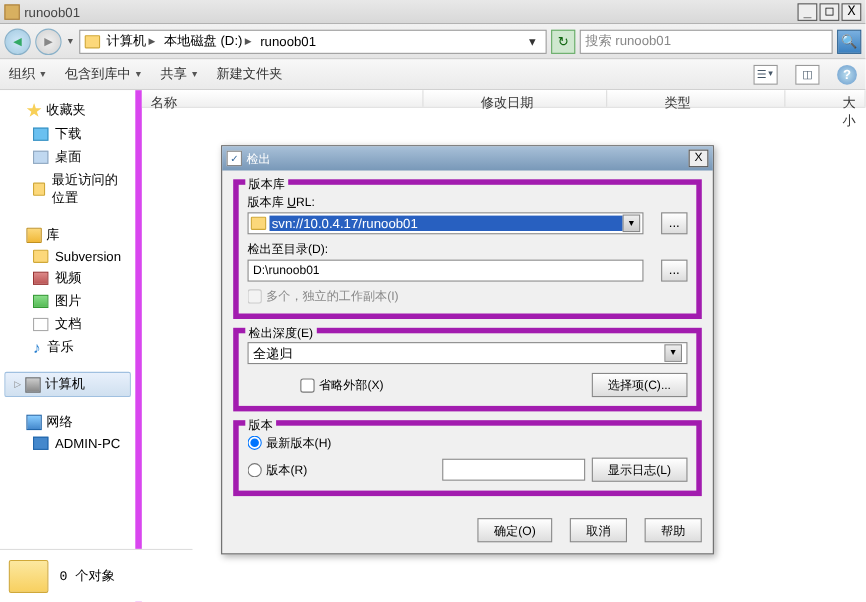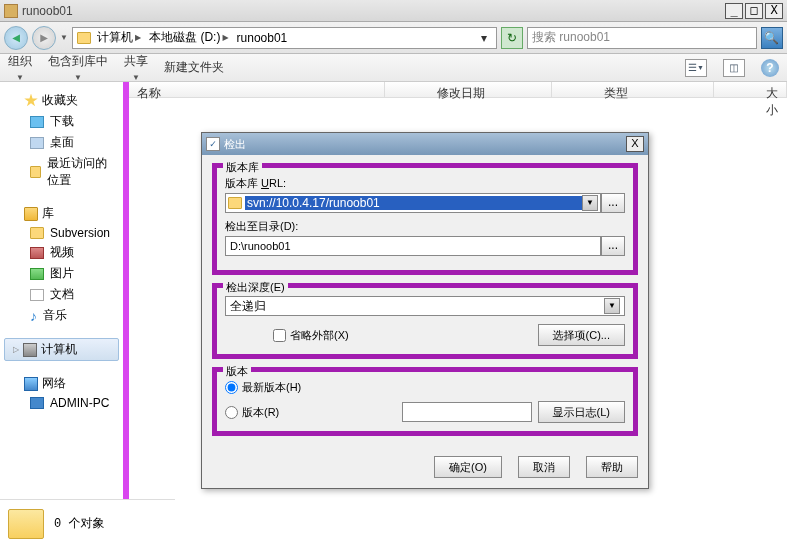--- a/index.html
+++ b/index.html
@@ -19,21 +19,21 @@
 .addressbar .folder-icon { width: 14px; height: 12px; background: #fcd87a; border: 1px solid #d0a838; border-radius: 1px; }
 .addressbar .crumb { display: flex; align-items: center; gap: 2px; padding: 0 2px; }
 .addressbar .sep { color: #555; font-size: 8px; }
 .addr-drop { width: 16px; text-align:center; color:#333; cursor:pointer;}
 .refreshbox { width: 22px; height: 22px; border: 1px solid #6a6; background: #cfe8cf; display:flex;align-items:center;justify-content:center;color:#161;}
 .searchbar { width: 230px; height: 22px; border: 1px solid #999; background: #fff; display: flex; align-items: center; padding: 0 4px; color: #888; }
 .searchbtn { width: 22px; height: 22px; background: linear-gradient(#7ab0e0,#3a80c0); border: 1px solid #2a6090; display:flex;align-items:center;justify-content:center;color:#fff;}
 
 
 .toolbar { height: 28px; background: linear-gradient(#f8f8f8,#eaeaea); border-bottom: 1px solid #ccc; display: flex; align-items: center; padding: 0 8px; gap: 16px; }
-.toolbar .tb-item { display: flex; align-items: center; gap: 3px; cursor: pointer; color: #333; flex-direction: column; }
+.toolbar .tb-item { display: flex; align-items: center; gap: 3px; cursor: pointer; color: #333; }
 .toolbar .tb-drop { font-size: 8px; color: #555; }
 .toolbar .spacer { flex: 1; }
 .toolbar .view-icon { width: 22px; height: 18px; border: 1px solid #999; background: #fff; display:flex;align-items:center;justify-content:center;font-size:10px;color:#456;}
 .toolbar .help-icon { width: 18px; height: 18px; border-radius: 50%; background: radial-gradient(#bde,#69c); color:#fff; text-align:center; line-height:18px; font-weight:bold;}
 
 
 .main { display: flex; height: calc(547px - 22px - 32px - 28px); }
 .sidebar { width: 175px; background: #fff; border-right: 6px solid #d946ef; padding: 8px 4px; overflow:hidden;}
 .sb-group { margin-bottom: 12px; }
 .sb-head { display: flex; align-items: center; gap: 4px; padding: 2px 8px; }
@@ -70,21 +70,21 @@
 .dlg-title { height: 22px; background: linear-gradient(#a8c0d8,#7898b8); display: flex; align-items: center; padding: 0 4px; color: #fff; font-size: 11px; }
 .dlg-title .dicon { width: 14px; height: 14px; background: #fff; border: 1px solid #888; margin-right: 4px; display:flex;align-items:center;justify-content:center;font-size:9px;color:#369;}
 .dlg-title .spacer { flex: 1; }
 .dlg-title .dlg-close { width: 18px; height: 16px; background: #eee; border: 1px solid #555; color: #000; text-align: center; line-height: 13px; cursor: pointer; }
 .dlg-body { padding: 8px 10px; }
 .fieldset { border: 5px solid #a21caf; margin-bottom: 8px; padding: 8px; position: relative; }
 .fieldset .legend { position: absolute; top: -8px; left: 6px; background: #f0f0f0; padding: 0 3px; font-size: 11px; }
 .fld-row { margin-bottom: 6px; }
 .fld-label { font-size: 11px; margin-bottom: 2px; }
 .fld-label u { text-decoration: underline; }
-.fld-input-row { display: flex; gap: 0; }
+.fld-input-row { display: flex; gap: 16px; }
 .combo { flex: 1; height: 20px; border: 1px solid #888; background: #fff; display: flex; align-items: center; padding: 0 2px; }
 .combo .cicon { width: 14px; height: 12px; background:#fcd87a;border:1px solid #d0a838;border-radius:1px; margin-right:3px;}
 .combo .ctext { flex: 1; color: #fff; background: #2860c0; padding: 0 2px; height: 14px; line-height:14px;}
 .combo .cbtn { width: 16px; height: 16px; background: linear-gradient(#eee,#ccc); border: 1px solid #888; text-align: center; font-size: 8px; line-height: 14px; cursor:pointer;}
 .dotbtn { width: 24px; height: 20px; border: 1px solid #888; background: linear-gradient(#fff,#ddd); text-align: center; line-height: 17px; cursor:pointer;}
 .textin { flex: 1; height: 20px; border: 1px solid #888; background: #fff; padding: 2px 4px; font-size:11px;}
 .chk-row { display: flex; align-items: center; gap: 4px; font-size: 11px; color: #888; }
 .chk-row.enabled { color: #000; }
 .chk-row input { margin: 0; }
 .select-full { width: 100%; height: 20px; border: 1px solid #888; background: #fff; display:flex; align-items:center; padding: 0 4px; justify-content:space-between;}
@@ -261,20 +261,24 @@
           <div class="dotbtn">...</div>
         </div>
       </div>
       <div class="fld-row">
         <div class="fld-label">检出至目录(D):</div>
         <div class="fld-input-row">
           <input class="textin" value="D:\runoob01" style="">
           <div class="dotbtn">...</div>
         </div>
       </div>
+      <div class="chk-row">
+        <input type="checkbox" disabled="" style="">
+        <span>多个，独立的工作副本(I)</span>
+      </div>
     </div>
 
     <div class="fieldset">
       <div class="legend">检出深度(E)</div>
       <div class="select-full">
         <span>全递归</span>
         <div class="sbtn">▼</div>
       </div>
       <div style="display:flex;justify-content:space-between;align-items:center;margin-top:8px;padding-left:48px;">
         <div class="chk-row enabled">

